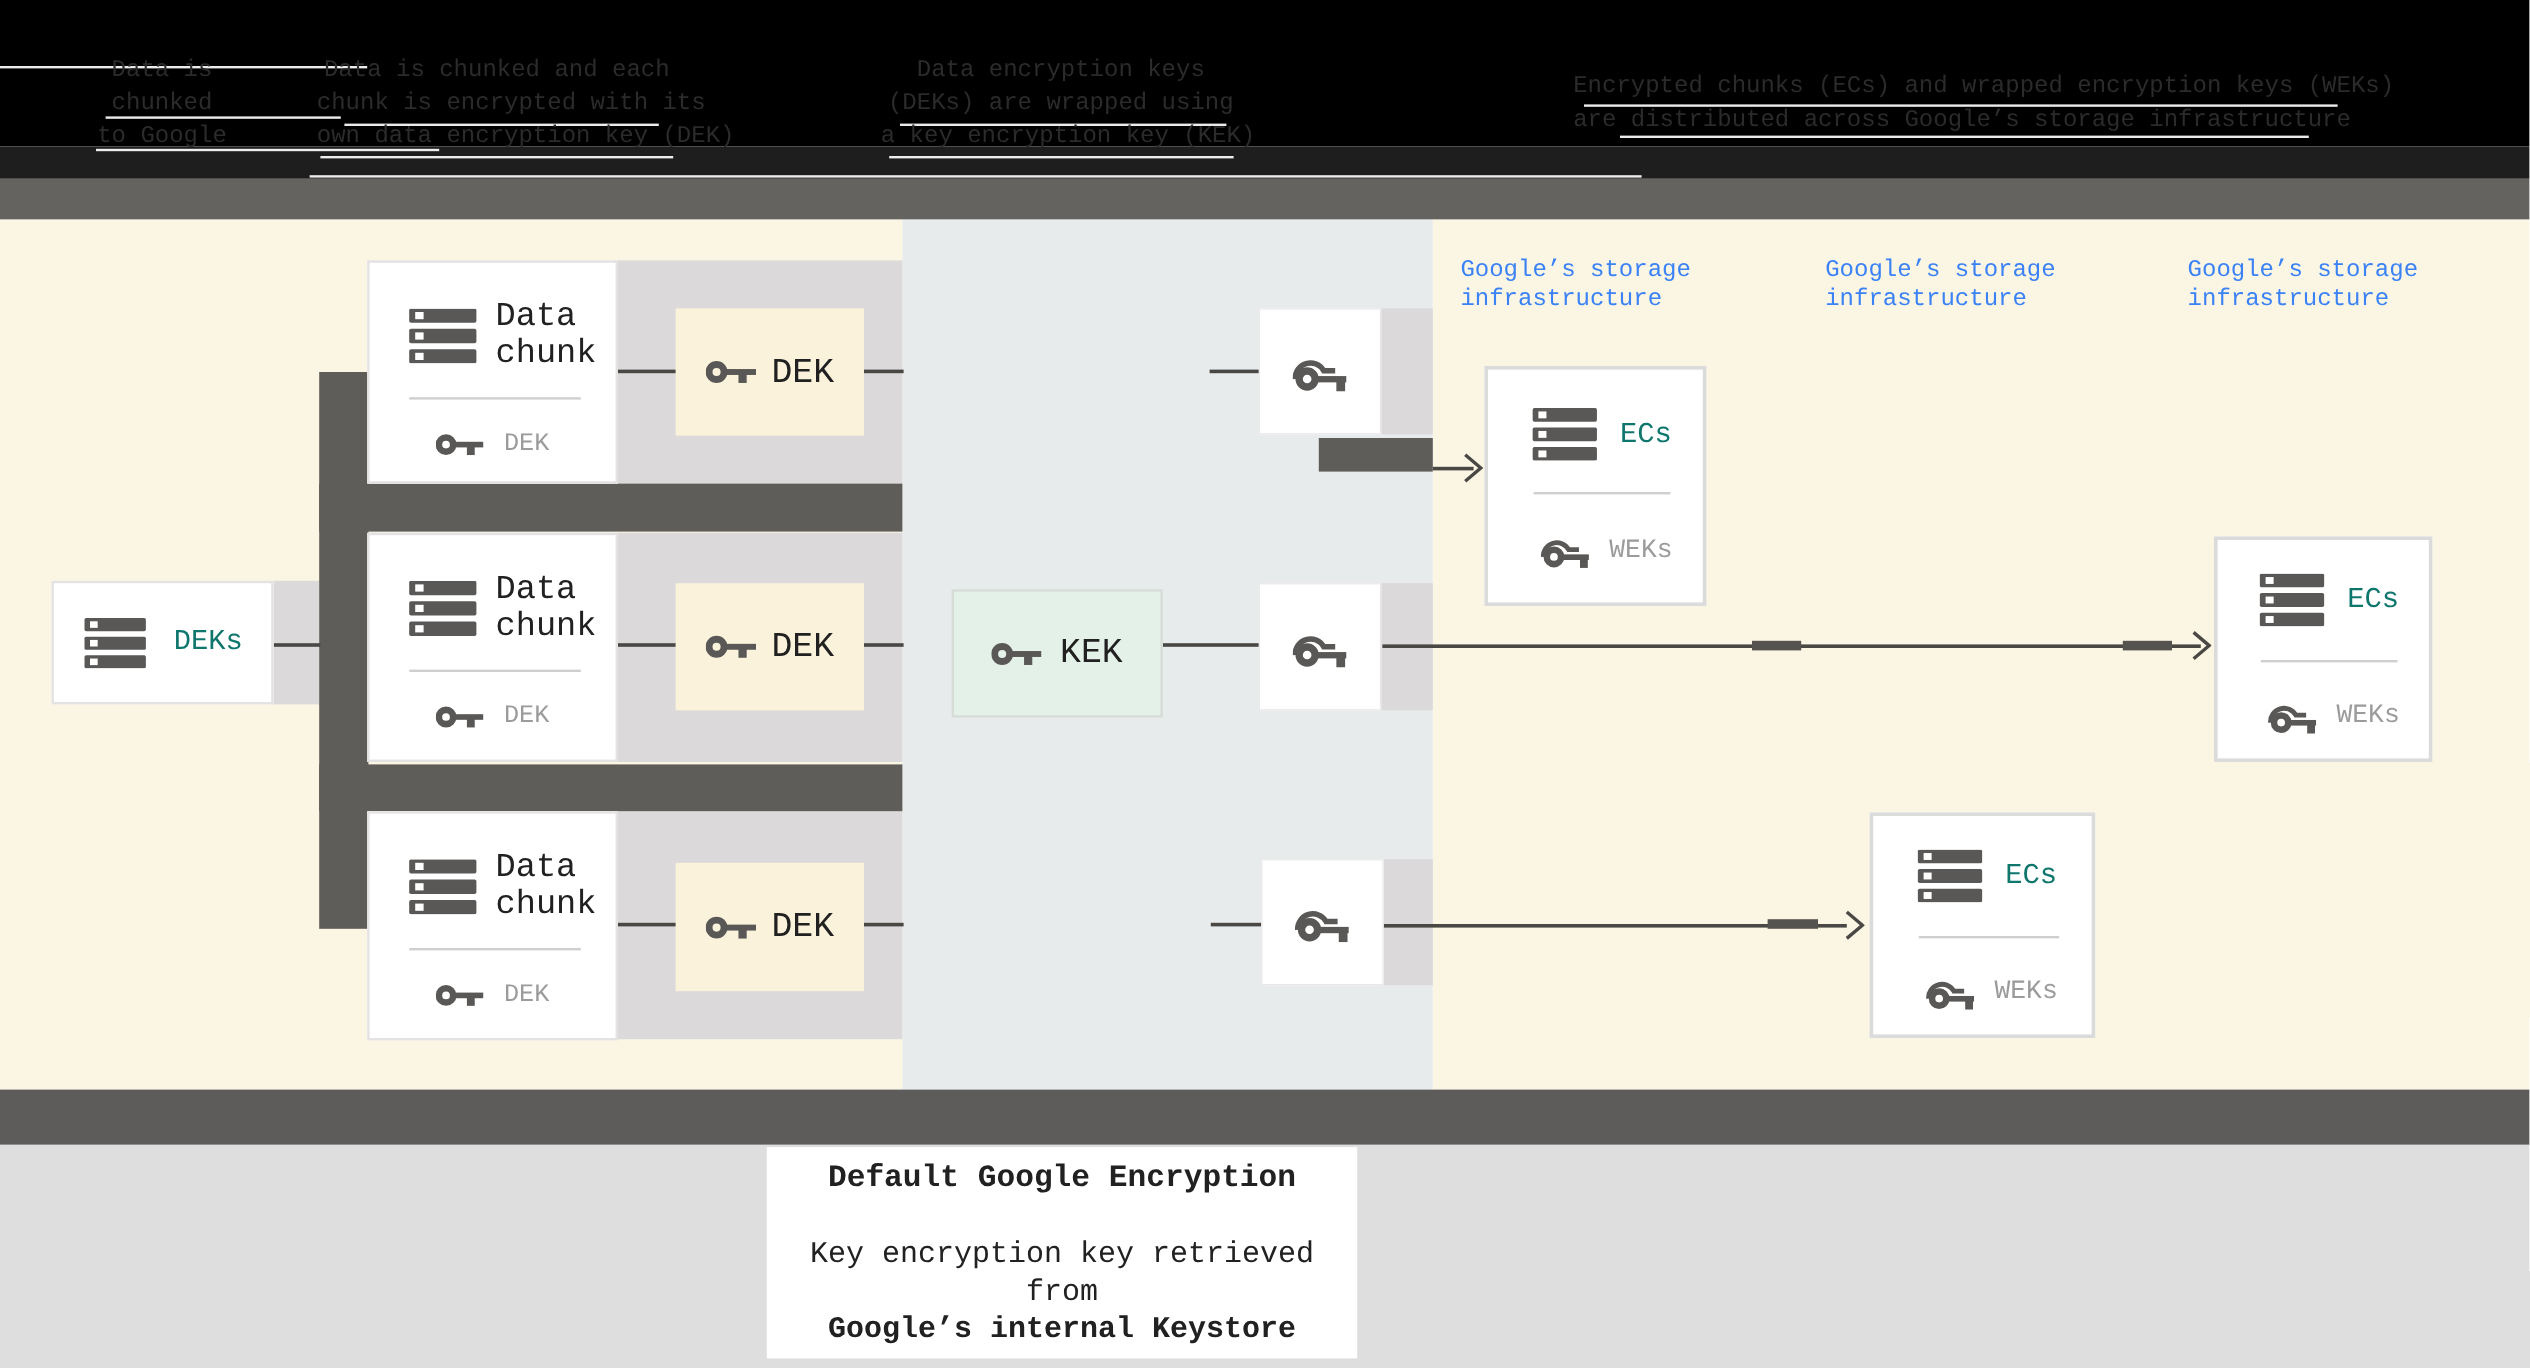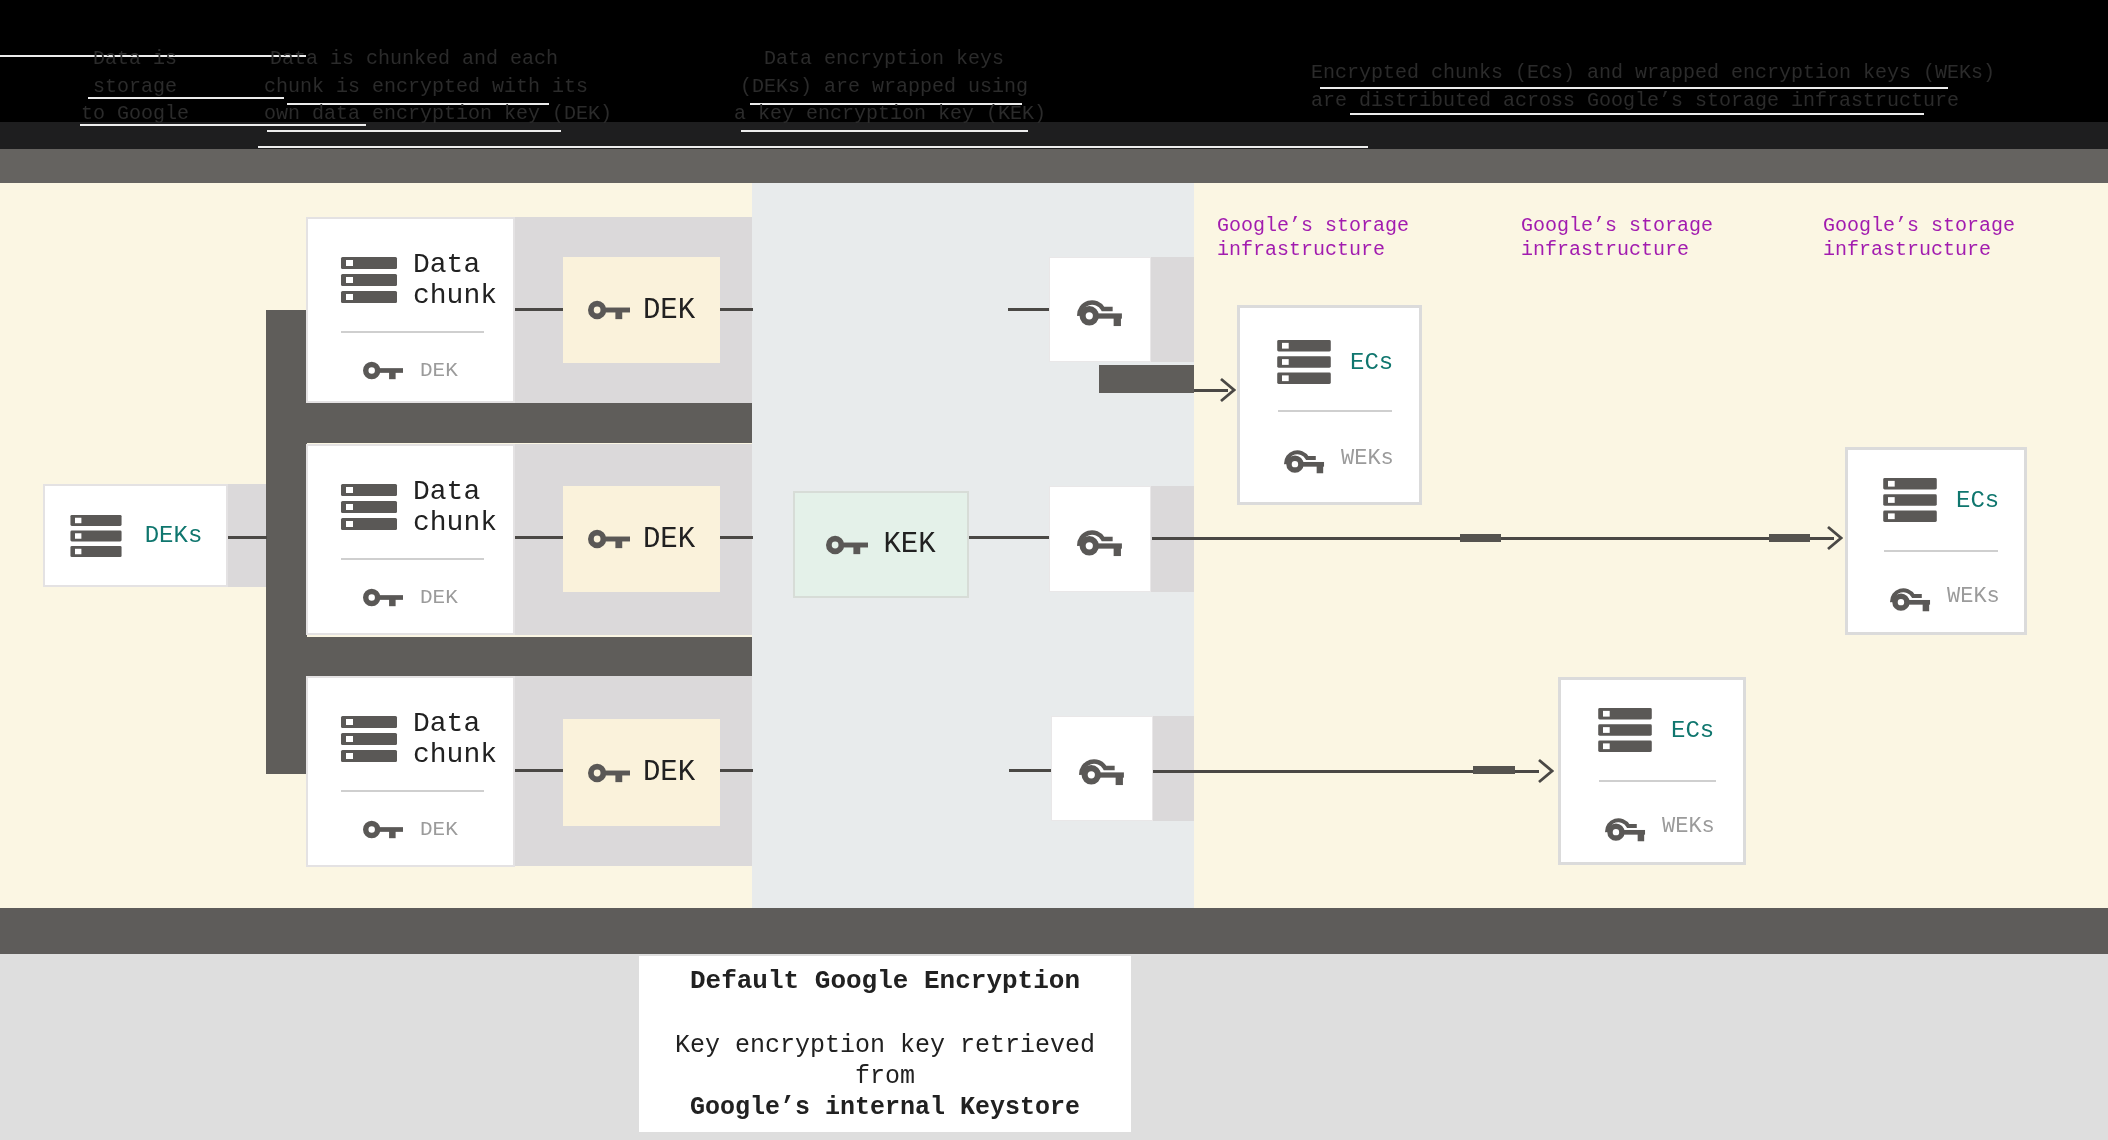--- a/index.html
+++ b/index.html
@@ -27,21 +27,21 @@
           display:flex;align-items:center;justify-content:center;gap:15px;}
   .wrapbox{background:#fff;border:1px solid #e9e7e8;box-sizing:border-box;
            display:flex;align-items:center;justify-content:center;}
   .biglabel{font-size:24px;color:#0f766e;}
   .keylabel{font-size:29px;color:#212121;}
   .mutelabel{color:#9b9b9b;}
   .icon{color:#5a5856;flex:0 0 auto;}
   .row{display:flex;align-items:center;}
   .divider{height:2px;background:#cfcfcf;}
   .ck-title{font-size:28px;line-height:31px;width:86px;}
-  .storage-label{color:#a21caf;font-size:20px;line-height:23.5px;white-space:nowrap;}
+  .storage-label{color:#3b82f6;font-size:20px;line-height:23.5px;white-space:nowrap;}
   
   .bar-bottom{left:0;top:908px;width:2108px;height:46px;background:#5e5c5a;}
   .bottom-bg{left:0;top:954px;width:2108px;height:186px;background:#dedede;}
   .caption{left:639px;top:956px;width:492px;height:176px;background:#fff;text-align:center;}
   .cap-title{margin-top:10px;font-size:26px;font-weight:bold;line-height:30px;}
   .cap-body{margin-top:34px;font-size:25px;line-height:31px;}
   .cap-bold{font-weight:bold;}
 </style>
 </head>
 <body>
@@ -88,21 +88,21 @@
   <div class="abs streak" style="left:80px;top:124px;width:286px"></div>
   <div class="abs streak" style="left:267px;top:130px;width:294px"></div>
   <div class="abs streak" style="left:750px;top:103px;width:272px"></div>
   <div class="abs streak" style="left:741px;top:130px;width:287px"></div>
   <div class="abs streak" style="left:1320px;top:87px;width:628px"></div>
   <div class="abs streak" style="left:1350px;top:113px;width:574px"></div>
   <div class="abs streak" style="left:258px;top:146px;width:1110px"></div>
 
   <div class="abs hdr-col" style="left:37px;width:196px">
     <div>Data is</div>
-    <div>storage</div>
+    <div>chunked</div>
     <div>to Google</div>
   </div>
   <div class="abs hdr-col" style="left:264px;width:300px">
     <div>Data is chunked and each</div>
     <div>chunk is encrypted with its</div>
     <div>own data encryption key (DEK)</div>
   </div>
   <div class="abs hdr-col" style="left:1311px;width:644px;top:59px">
     <div>Encrypted chunks (ECs) and wrapped encryption keys (WEKs)</div>
     <div>are distributed across Google’s storage infrastructure</div>

